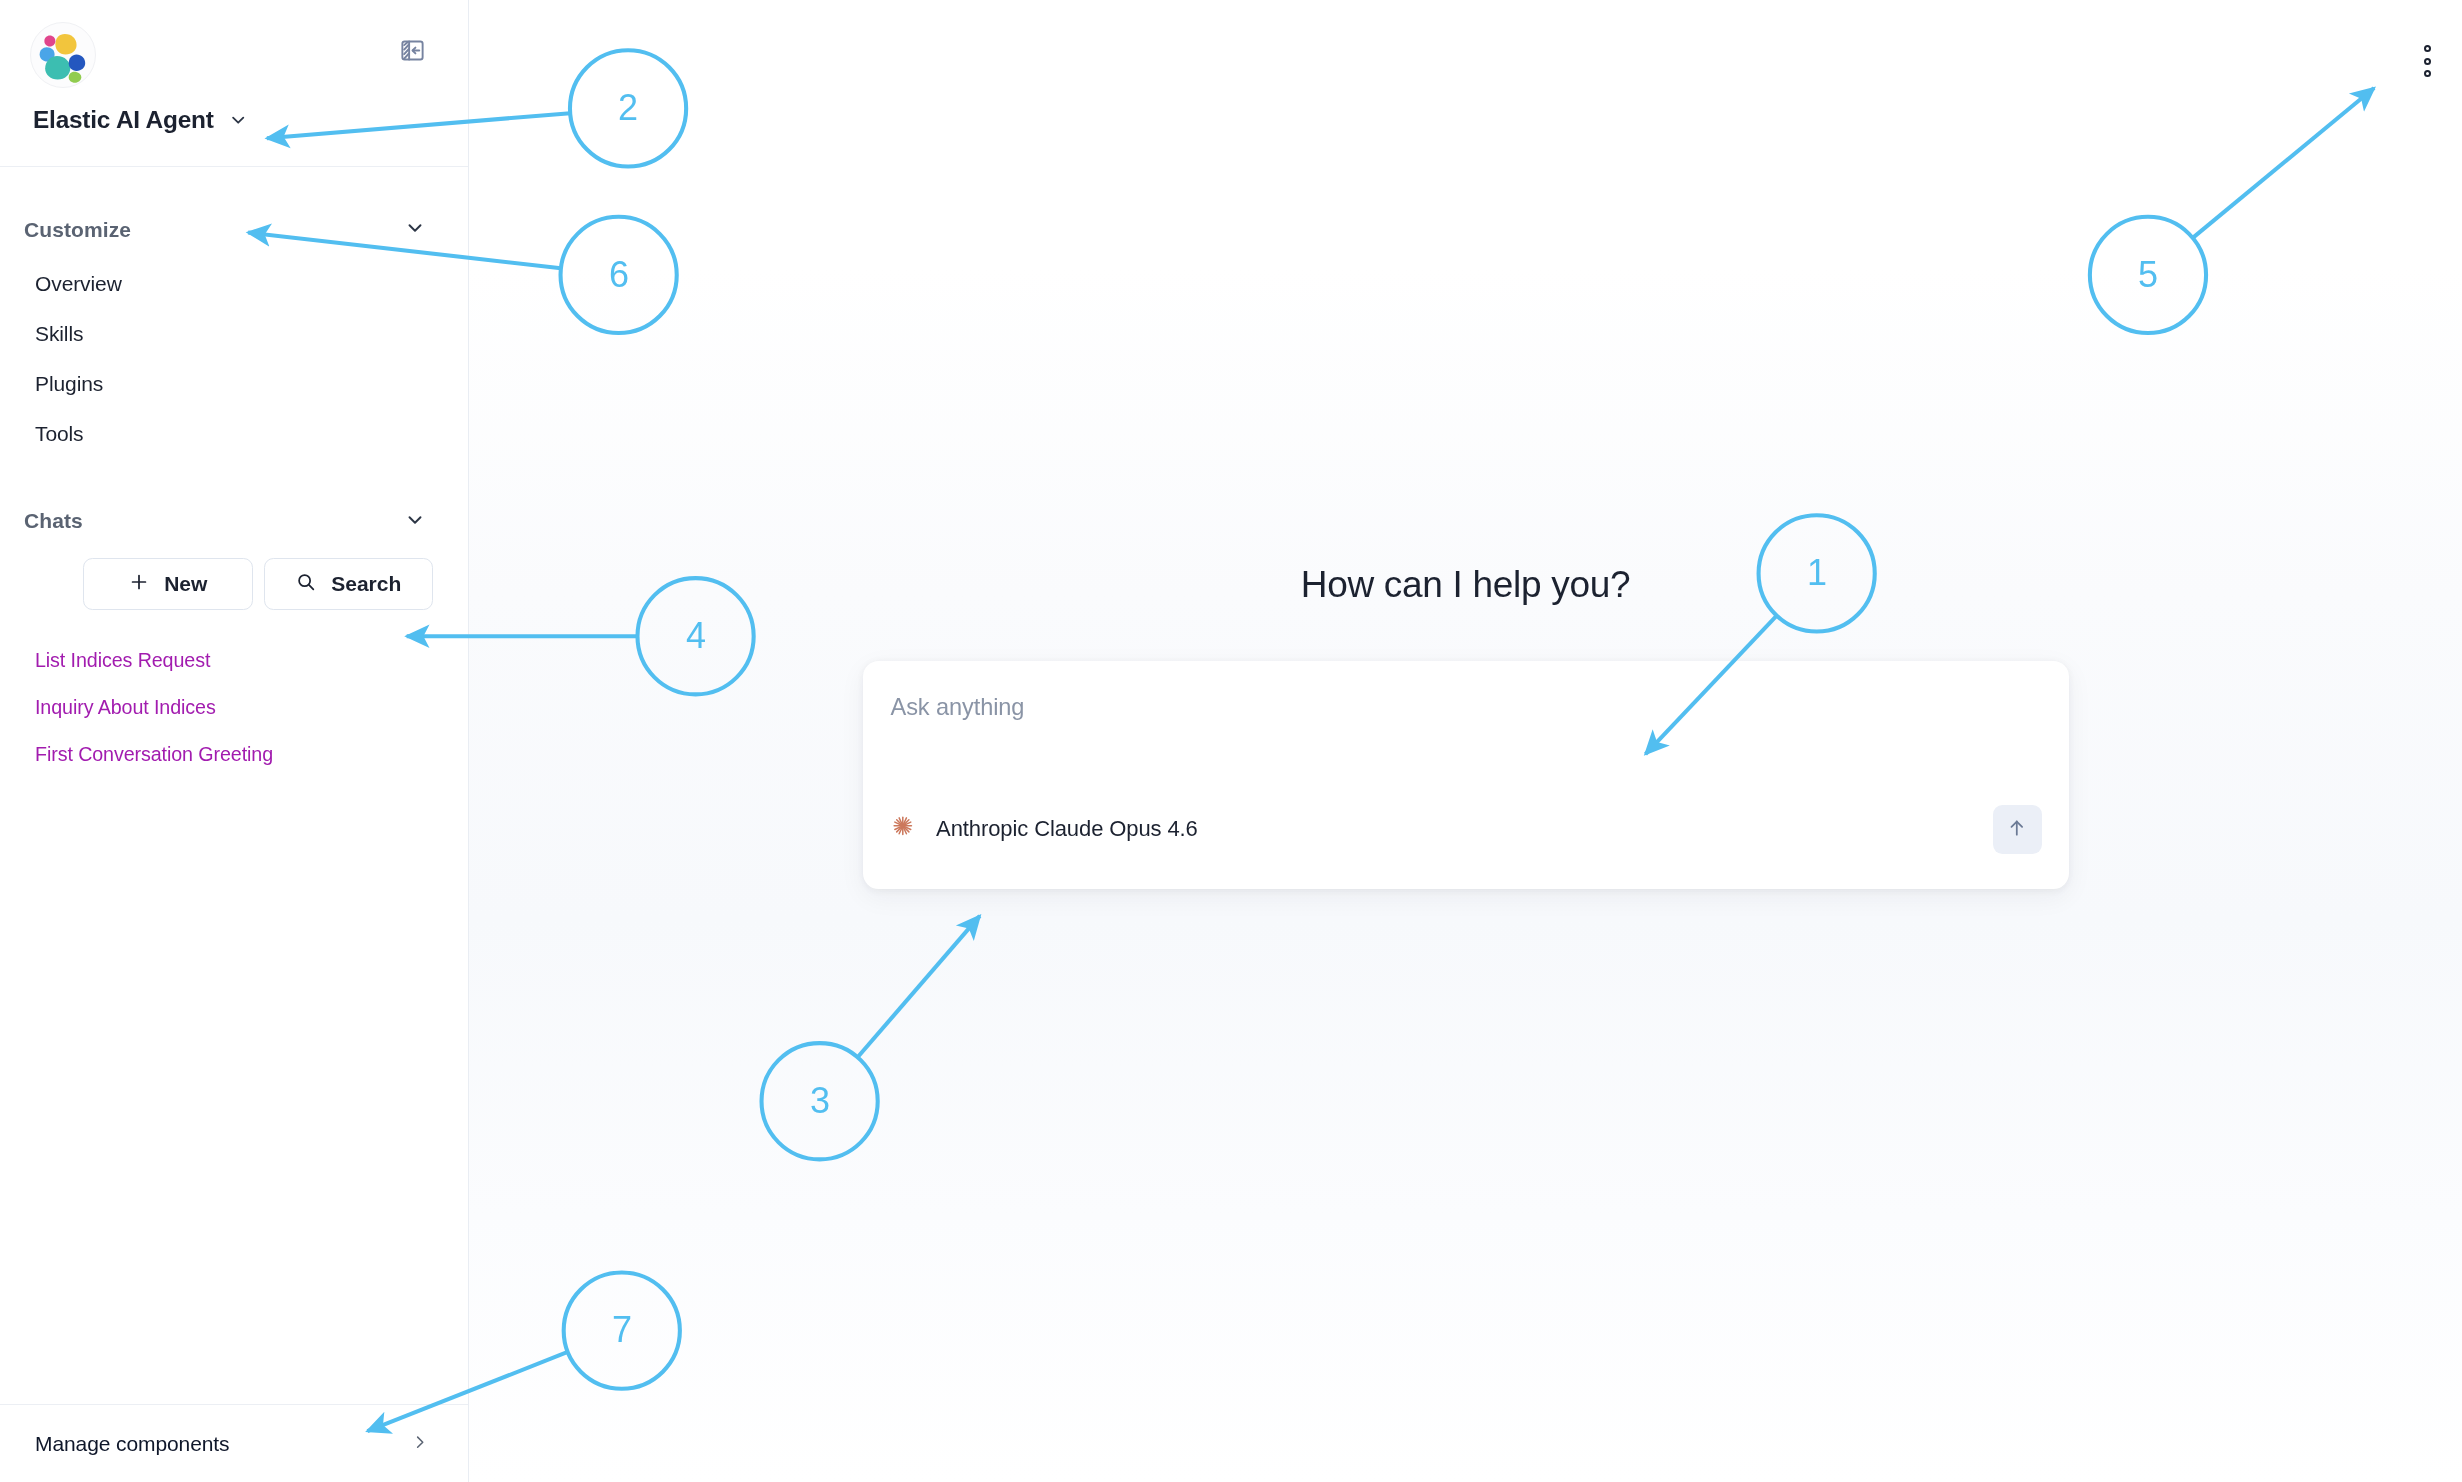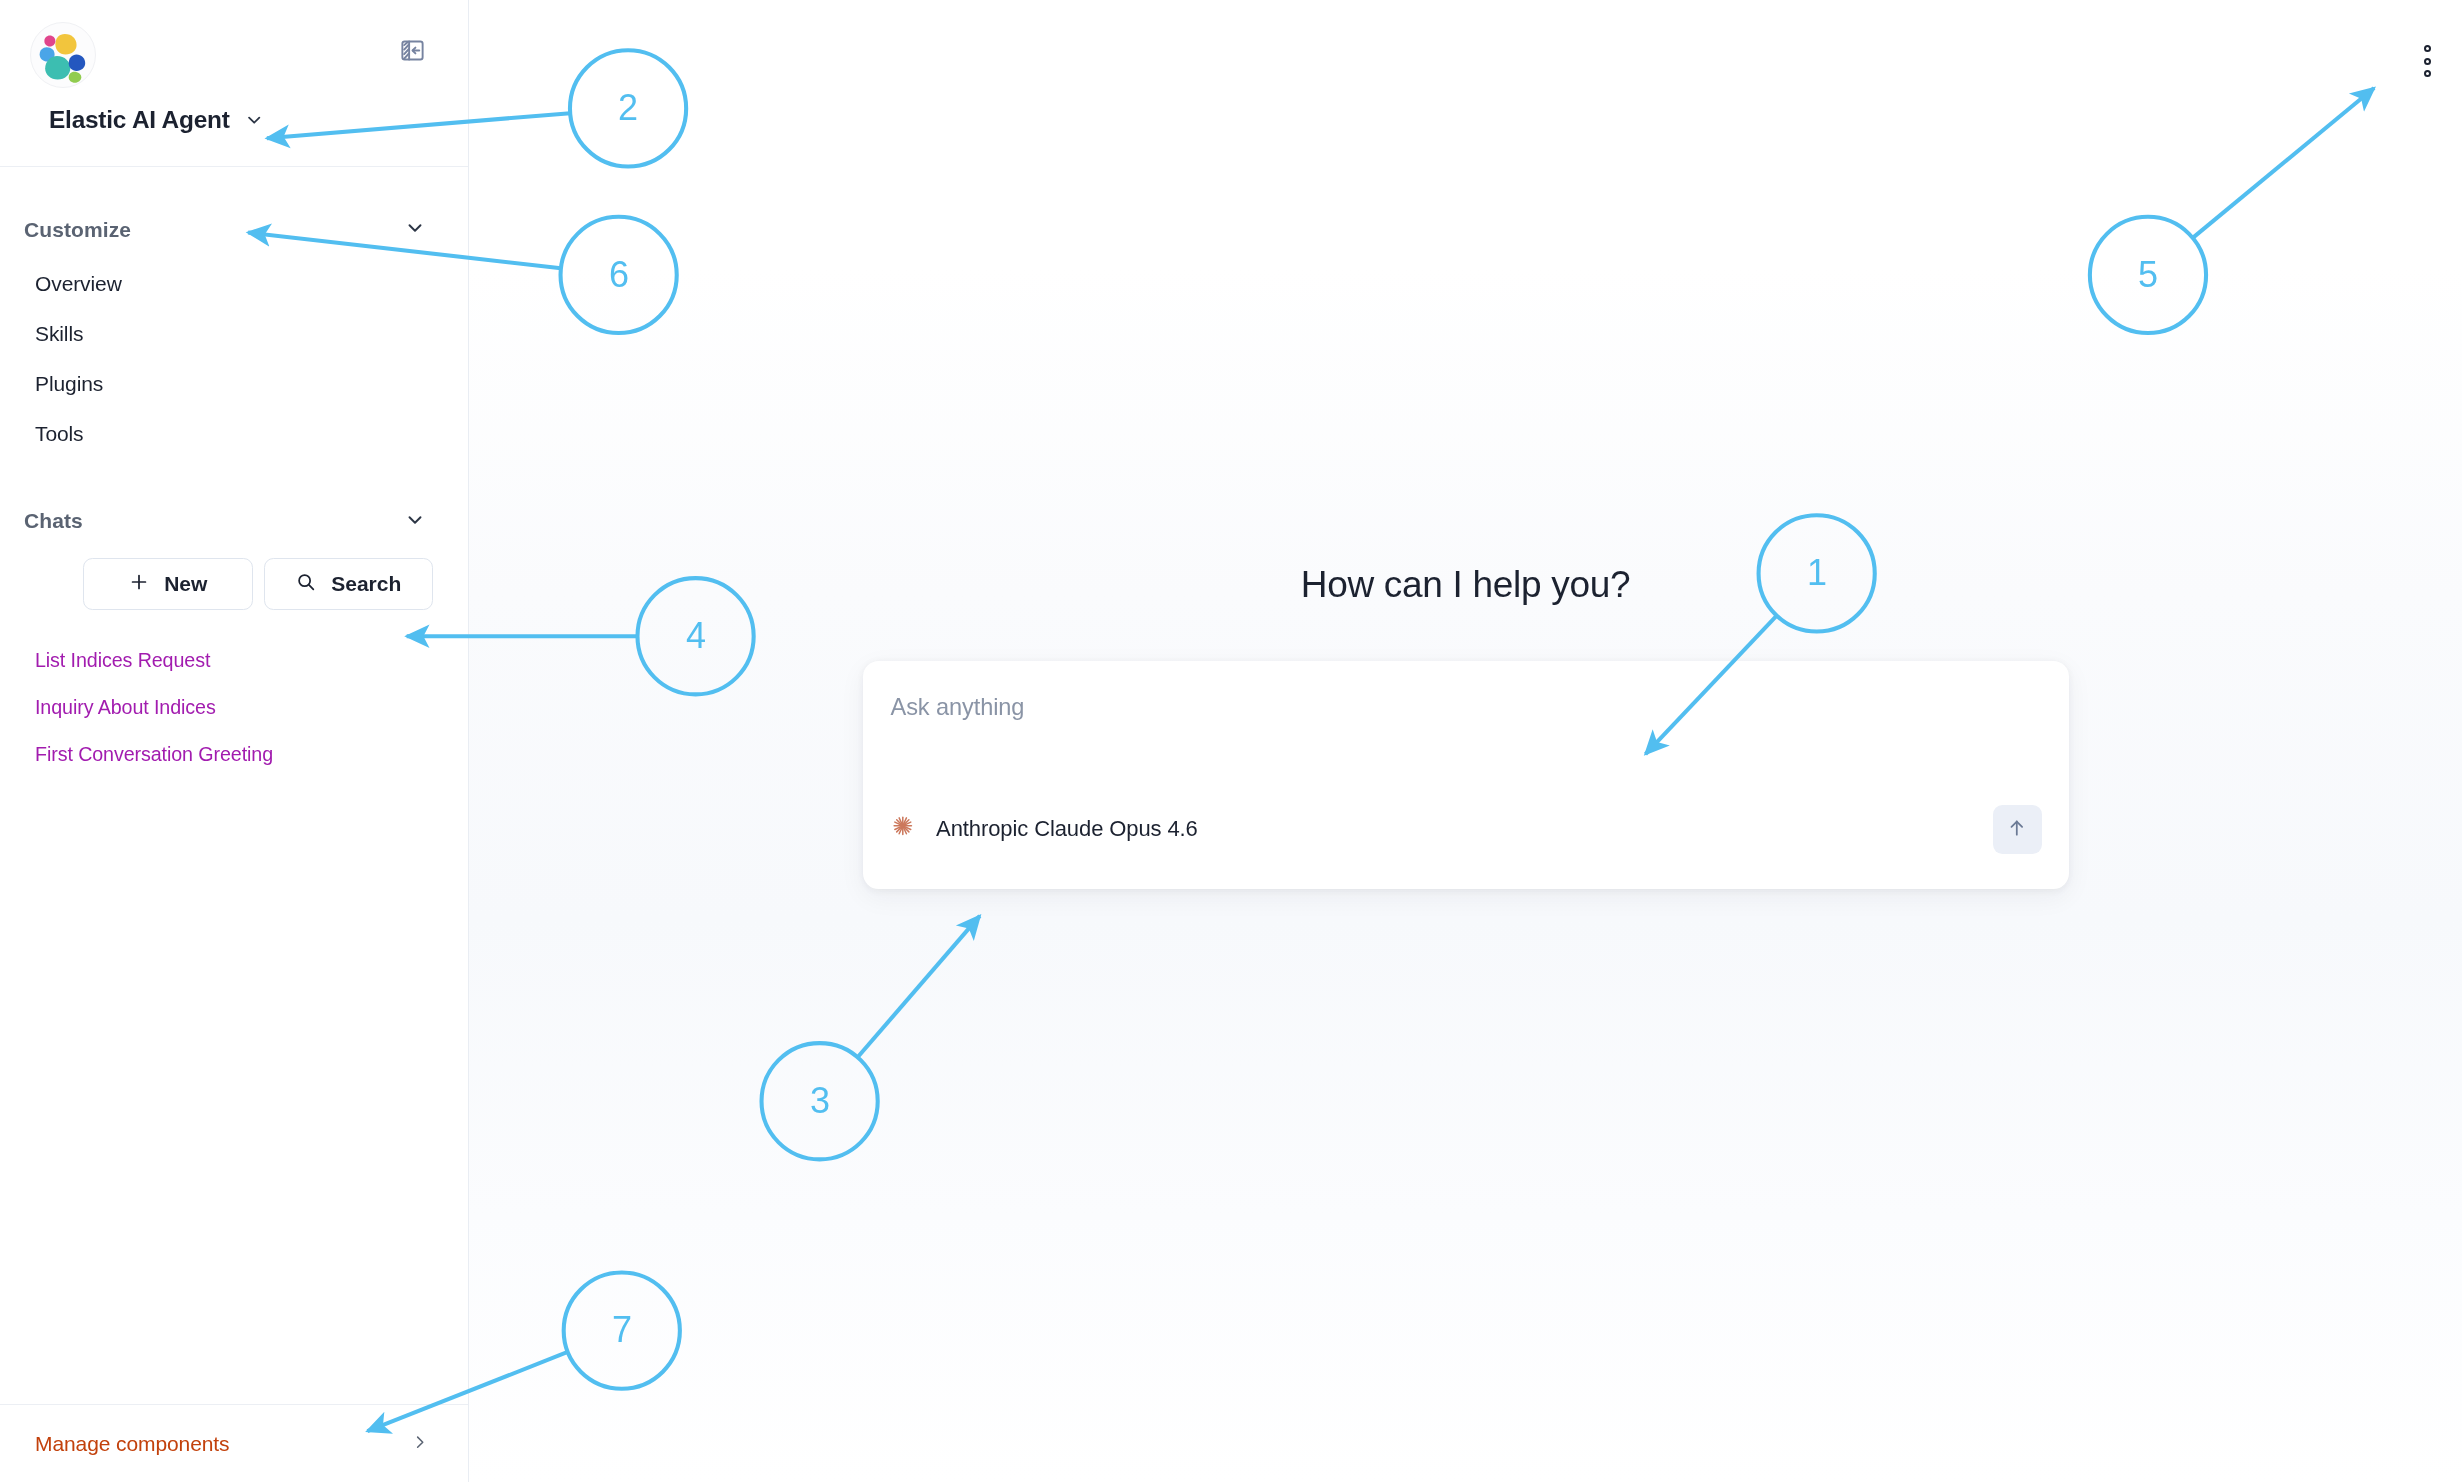--- a/index.html
+++ b/index.html
@@ -56,21 +56,20 @@
     display: flex;
     align-items: center;
     gap: 14px;
   }
   .brand-name {
     font-size: 24.4px;
     font-weight: 700;
     color: #1c2230;
     letter-spacing: -0.2px;
     white-space: nowrap;
-    margin-left: 16px;
   }
   .chev-sm { display: block; }
 
   .collapse-btn {
     position: absolute;
     right: 38px;
     top: 33px;
     width: 35px;
     height: 35px;
     display: flex;
@@ -142,21 +141,21 @@
   .sb-footer {
     border-top: 1.6px solid #eceff4;
     height: 79px;
     display: flex;
     align-items: center;
     justify-content: space-between;
     padding: 0 38px 0 35px;
   }
   .sb-footer-label {
     font-size: 21px;
-    color: #c2410c;
+    color: #0f172a;
     letter-spacing: -0.1px;
   }
 
   
   #main {
     position: relative;
     flex: 1 1 auto;
     height: 1483px;
     background:
       linear-gradient(180deg, #ffffff 0%, #ffffff 18%, #fafbfd 40%, #f7f9fc 62%, #fbfcfe 82%, #ffffff 100%);

